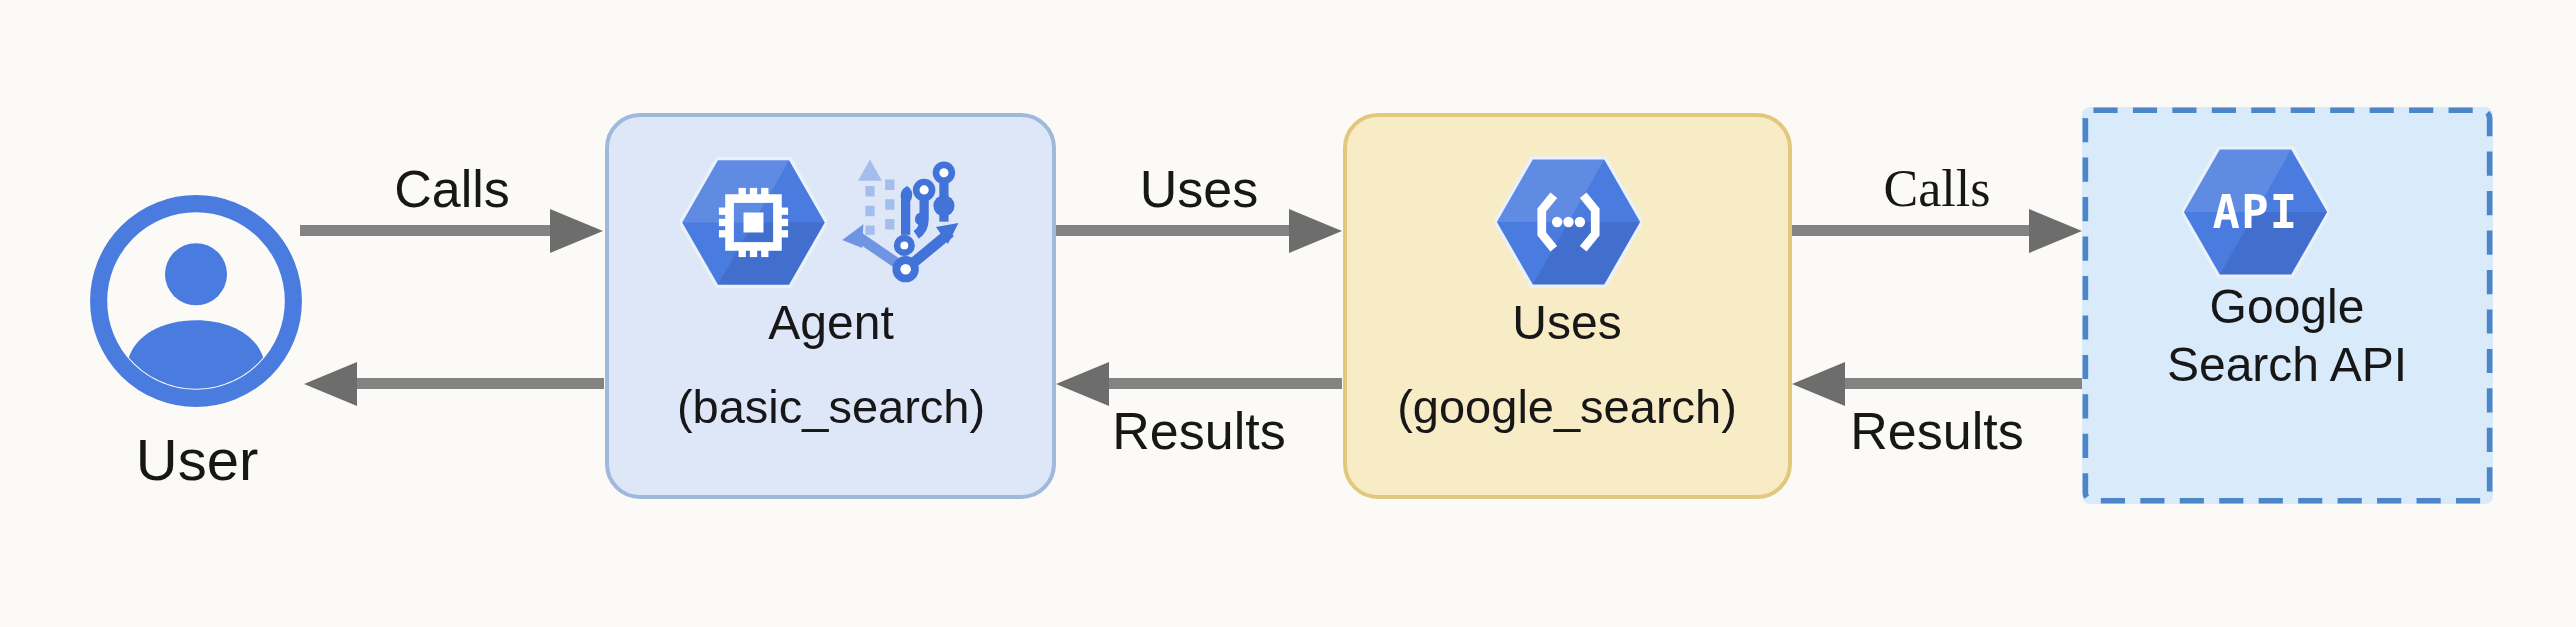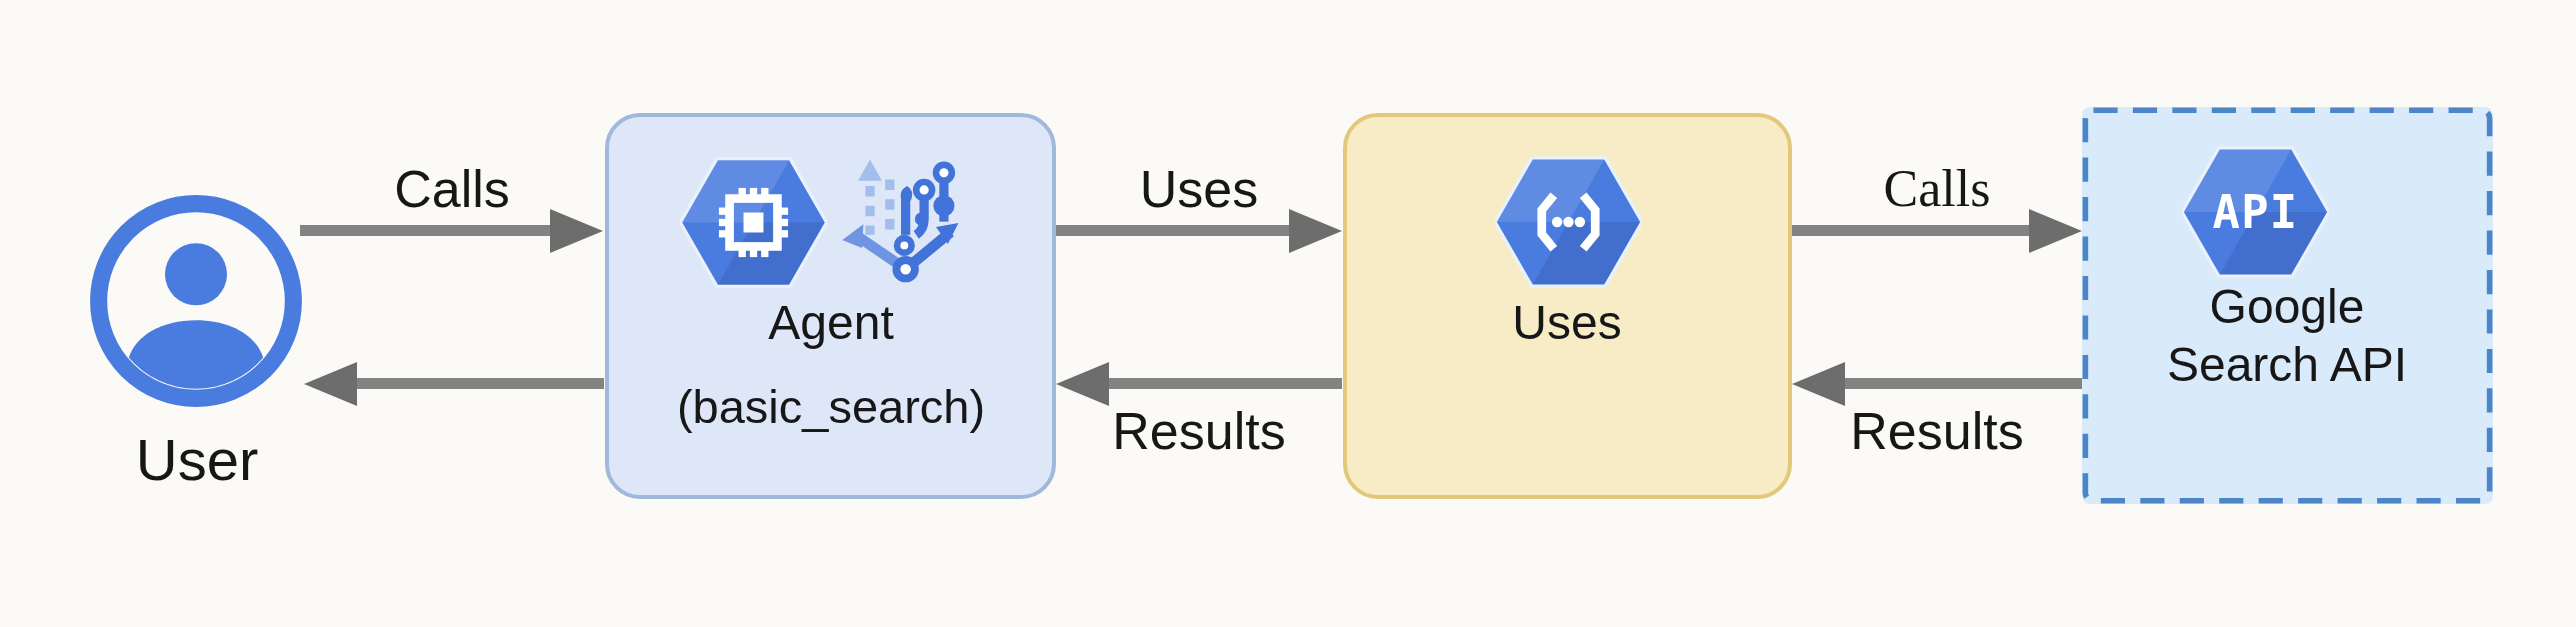--- a/index.html
+++ b/index.html
@@ -165,20 +165,21 @@
     <polygon class="hex-hi" points="0,50 27.5,2 82.5,2 55,50"></polygon>
     <polygon class="hex-sh" points="55,50 110,50 82.5,98 27.5,98"></polygon>
     <polygon class="hex-rim" points="0,50 27.5,2 82.5,2 110,50 82.5,98 27.5,98"></polygon>
     <path d="M44,30 L35,41 L35,59 L44,70" fill="none" stroke="#fff" stroke-width="6.5"></path>
     <path d="M66,30 L75,41 L75,59 L66,70" fill="none" stroke="#fff" stroke-width="6.5"></path>
     <circle cx="46.5" cy="50" r="3.9" fill="#fff"></circle>
     <circle cx="55" cy="50" r="3.9" fill="#fff"></circle>
     <circle cx="63.5" cy="50" r="3.9" fill="#fff"></circle>
   </svg>
   <div class="label box-title t-tool">Uses</div>
+  <div class="label box-sub s-tool">(google_search)</div>
 
   <div class="node node-api"></div>
   <svg class="api-border-svg" width="411" height="397" viewBox="0 0 510 493">
     <rect x="4" y="4" width="502" height="485" rx="10" fill="none" stroke-width="7" stroke-dasharray="30 19"></rect>
   </svg>
   <svg class="icon api-hex-icon" width="147" height="134" viewBox="0 0 110 100">
     <polygon class="hex-base" points="0,50 27.5,2 82.5,2 110,50 82.5,98 27.5,98"></polygon>
     <polygon class="hex-hi" points="0,50 27.5,2 82.5,2 55,50"></polygon>
     <polygon class="hex-sh" points="55,50 110,50 82.5,98 27.5,98"></polygon>
     <polygon class="hex-rim" points="0,50 27.5,2 82.5,2 110,50 82.5,98 27.5,98"></polygon>

